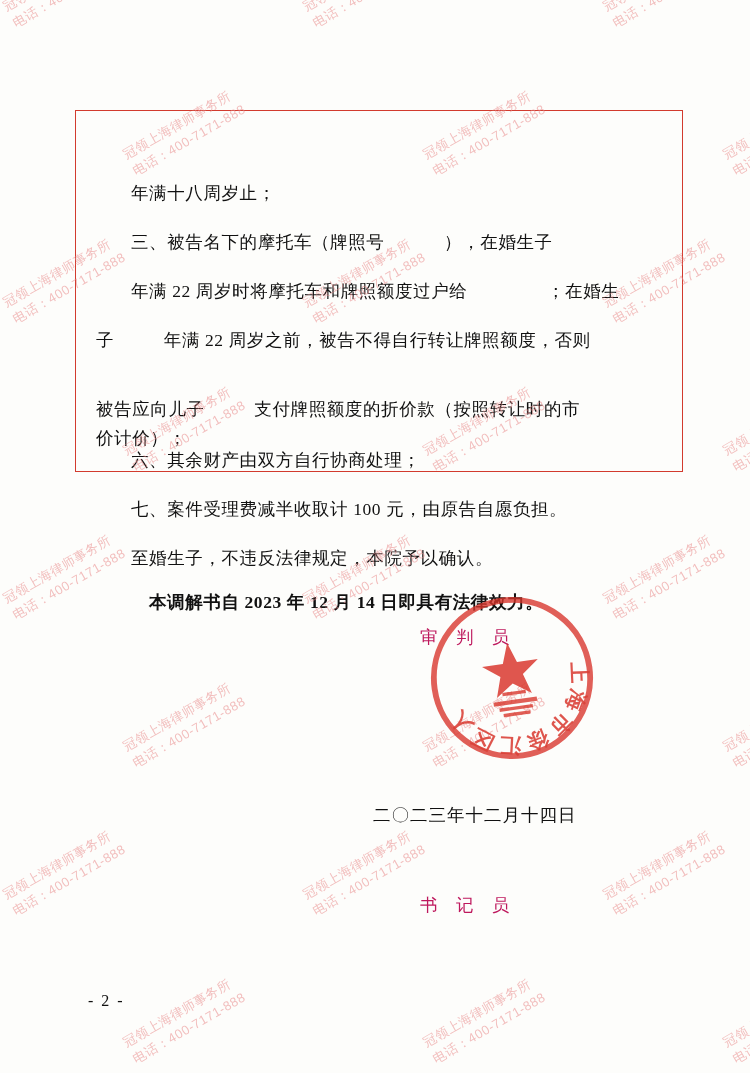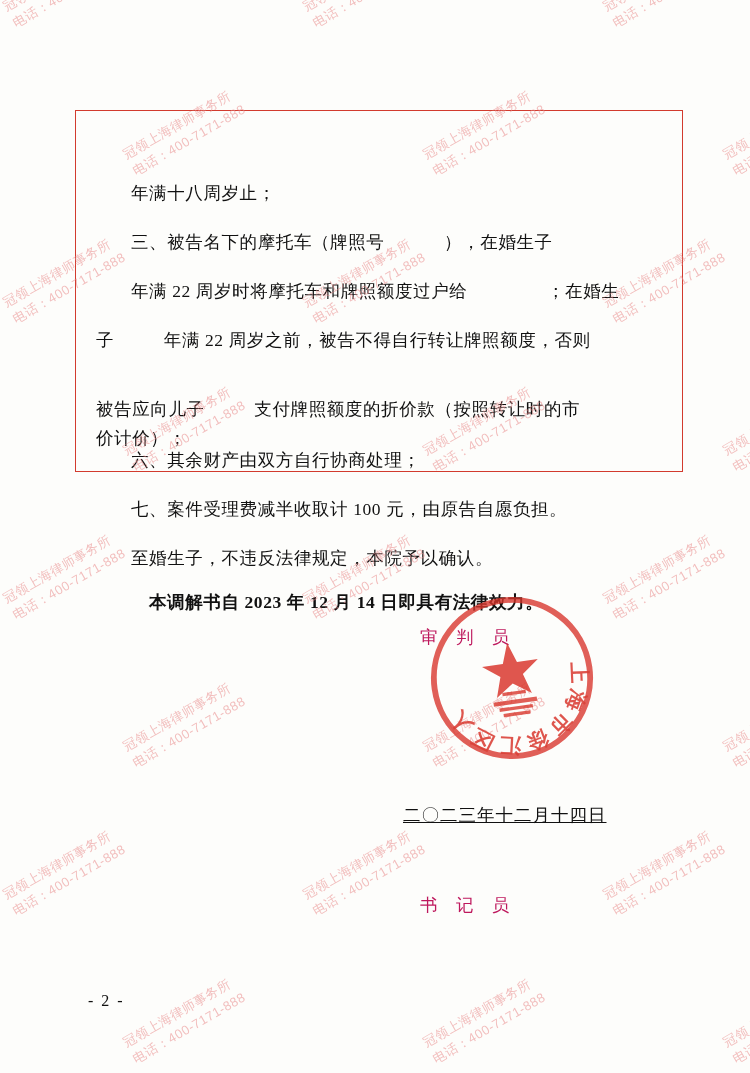--- a/index.html
+++ b/index.html
@@ -128,21 +128,21 @@
     <div class="txt" style="left:96px; top:328px;">子          年满 22 周岁之前，被告不得自行转让牌照额度，否则</div>
     <div class="txt" style="left:96px; top:397px;">被告应向儿子          支付牌照额度的折价款（按照转让时的市</div>
     <div class="txt" style="left:96px; top:426px;">价计价）；</div>
     <div class="txt" style="left:131px; top:448px;">六、其余财产由双方自行协商处理；</div>
     <div class="txt" style="left:131px; top:497px;">七、案件受理费减半收取计 100 元，由原告自愿负担。</div>
     <div class="txt" style="left:131px; top:546px;">至婚生子，不违反法律规定，本院予以确认。</div>
     <div class="txt" style="left:149px; top:590px;font-weight:bold;">本调解书自 2023 年 12 月 14 日即具有法律效力。</div>
 
     <div class="sigline" style="left:420px; top:625px;">审 判 员</div>
 
-    <div class="datetext" style="left:403px; top:803px;text-decoration:underline;">二〇二三年十二月十四日</div>
+    <div class="datetext" style="left:373px; top:803px;">二〇二三年十二月十四日</div>
 
     <div class="sigline" style="left:420px; top:893px;">书 记 员</div>
 
     <div class="pagenum">- 2 -</div>
   </div>
 
   <svg id="seal" viewBox="0 0 200 200">
     <circle cx="100" cy="100" r="93" fill="none" stroke="#d8342a" stroke-width="7" opacity="0.85"></circle>
 
     <polygon points="100,58 108.5,82 133.5,82 113.5,97 121,121 100,106.5 79,121 86.5,97 66.5,82 91.5,82" fill="#d8342a" opacity="0.9"></polygon>

